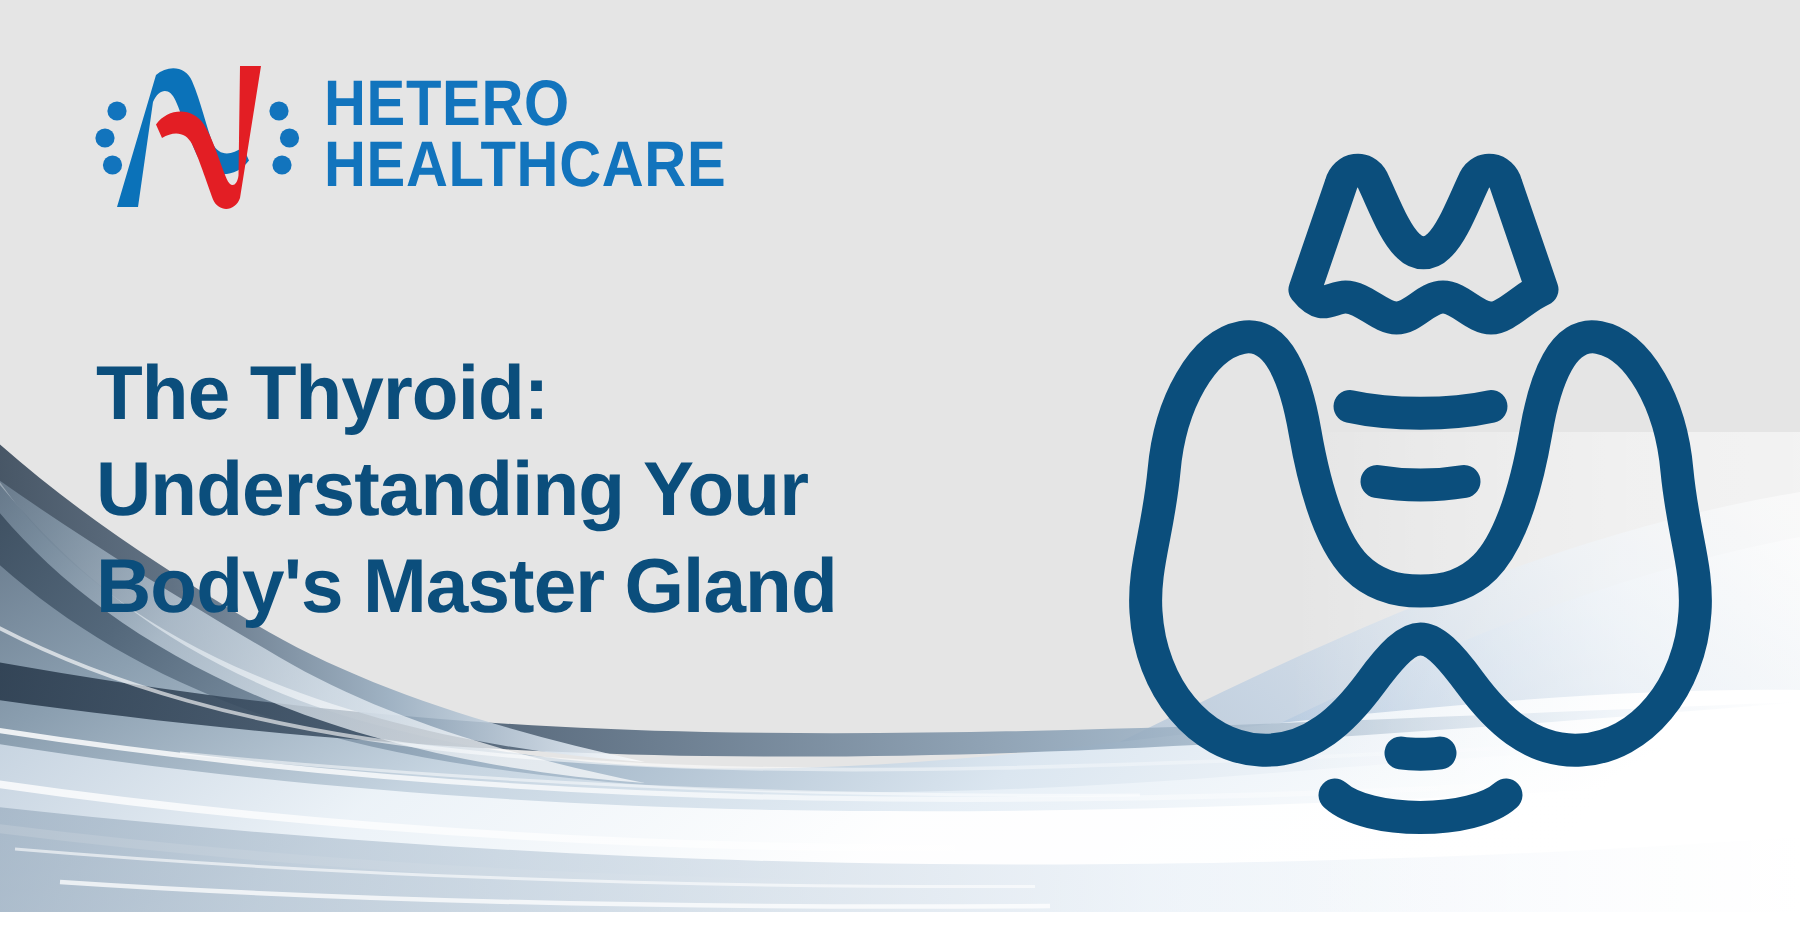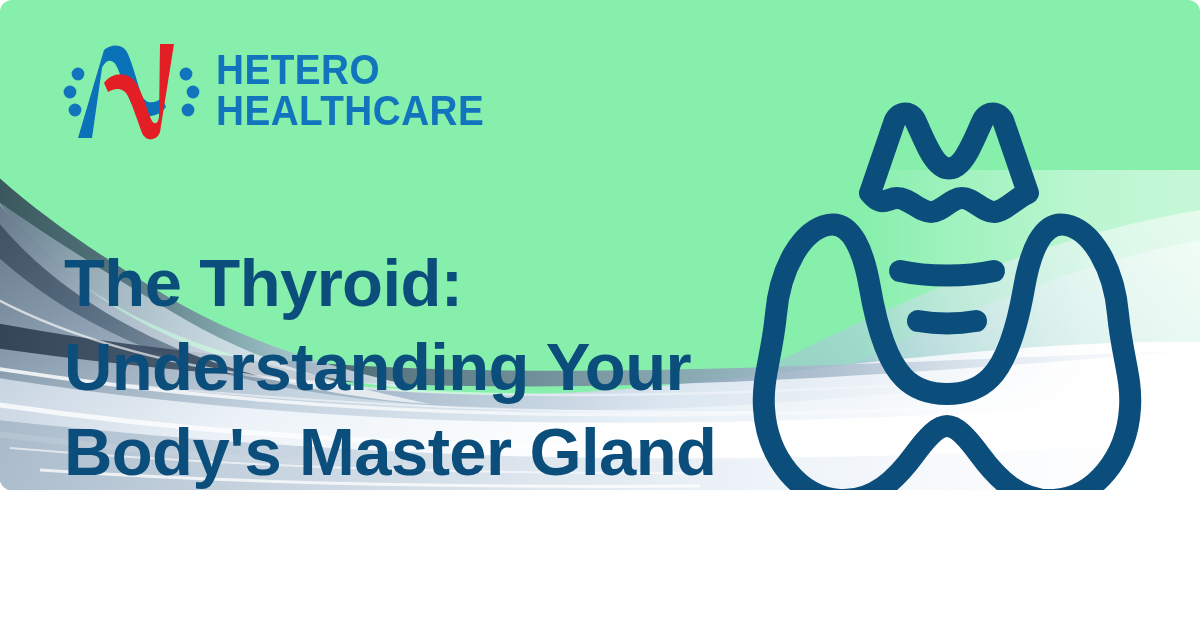--- a/index.html
+++ b/index.html
@@ -5,24 +5,23 @@
 <style>
   html,body{margin:0;padding:0;}
   body{
     width:1200px;height:628px;
     background:#ffffff;
     font-family:"Liberation Sans","DejaVu Sans",sans-serif;
     overflow:hidden;
   }
   .banner{
     position:relative;
-    width:1200px;height:490px;
-    background:#86efac;
+    width:1200px;height:608px;
+    background:#e5e5e5;
     overflow:hidden;
-    border-radius:12px;
   }
 
   
   .wave-layer{
     position:absolute;
     left:0;bottom:0;
     width:1200px;height:320px;
     pointer-events:none;
   }
   .wave-layer svg{display:block;width:1200px;height:320px;}
@@ -56,21 +55,21 @@
   }
   .brand-words .line2{font-size:43px;}
 
   
   .headline{
     position:absolute;
     left:64px;top:196px;
     width:660px;
     color:#0b4e7c;
     font-weight:700;
-    font-size:67px;
+    font-size:51px;
     line-height:1.26;
     letter-spacing:-0.6px;
     white-space:pre-line;
   }
 
   
   .thyroid{
     position:absolute;
     left:742px;top:78px;
     width:410px;height:500px;

